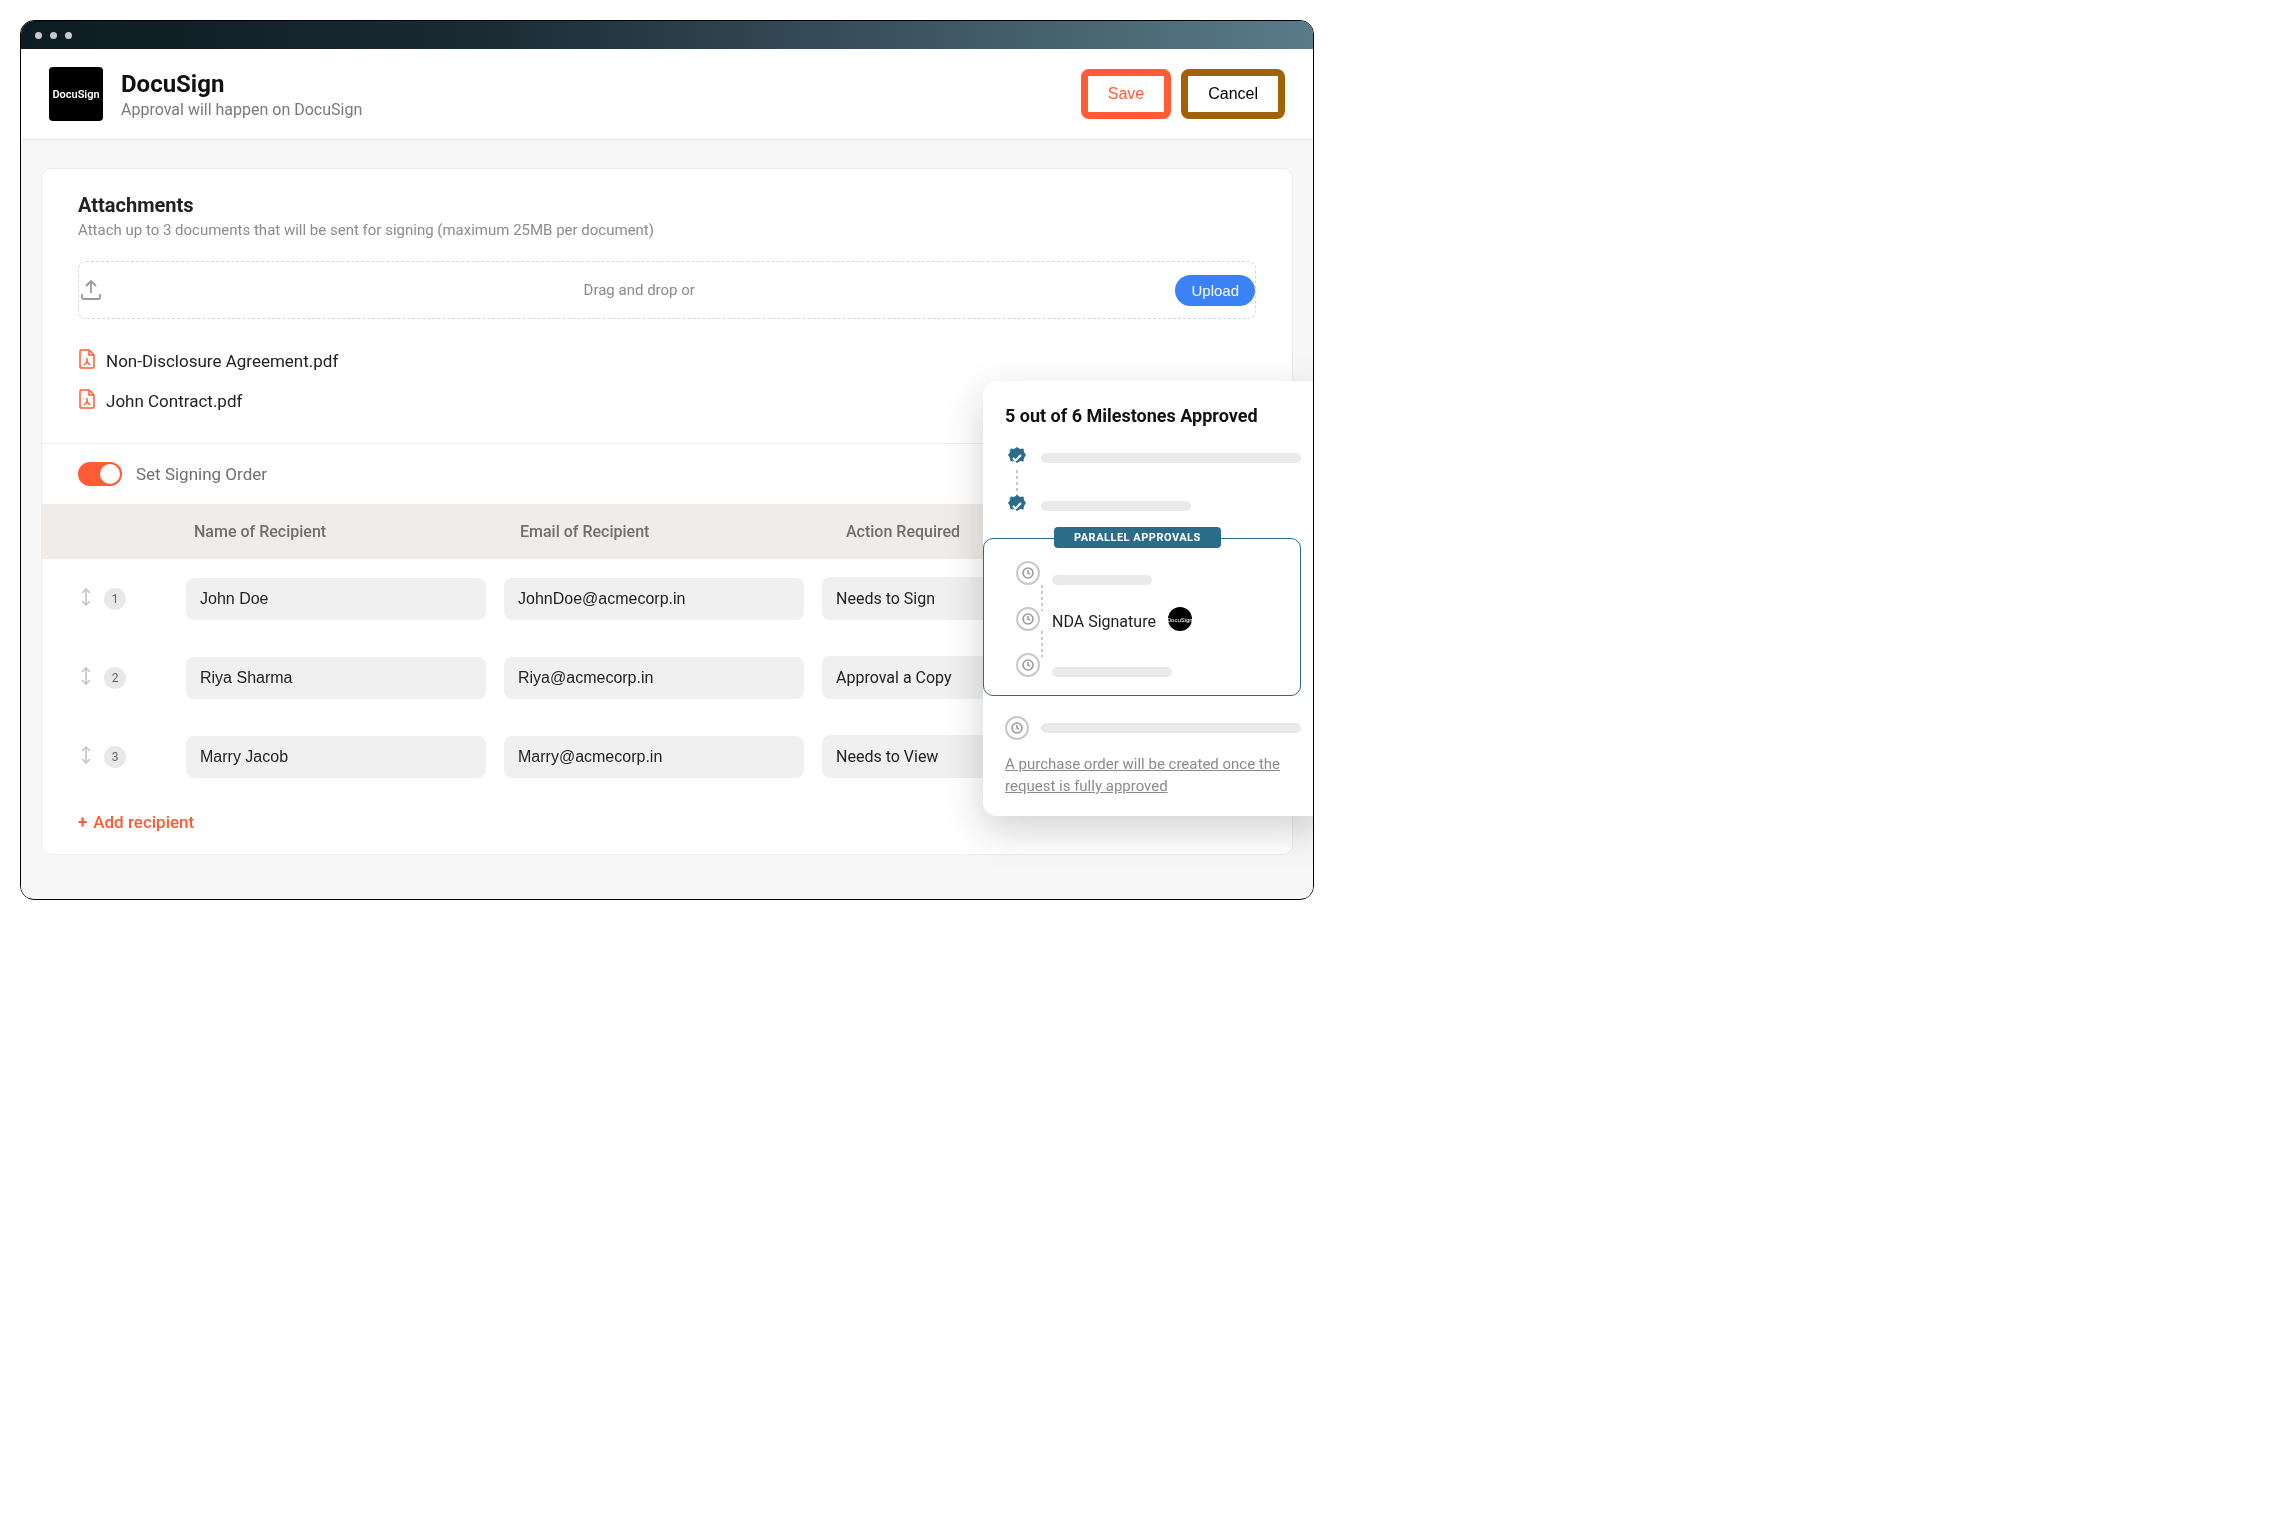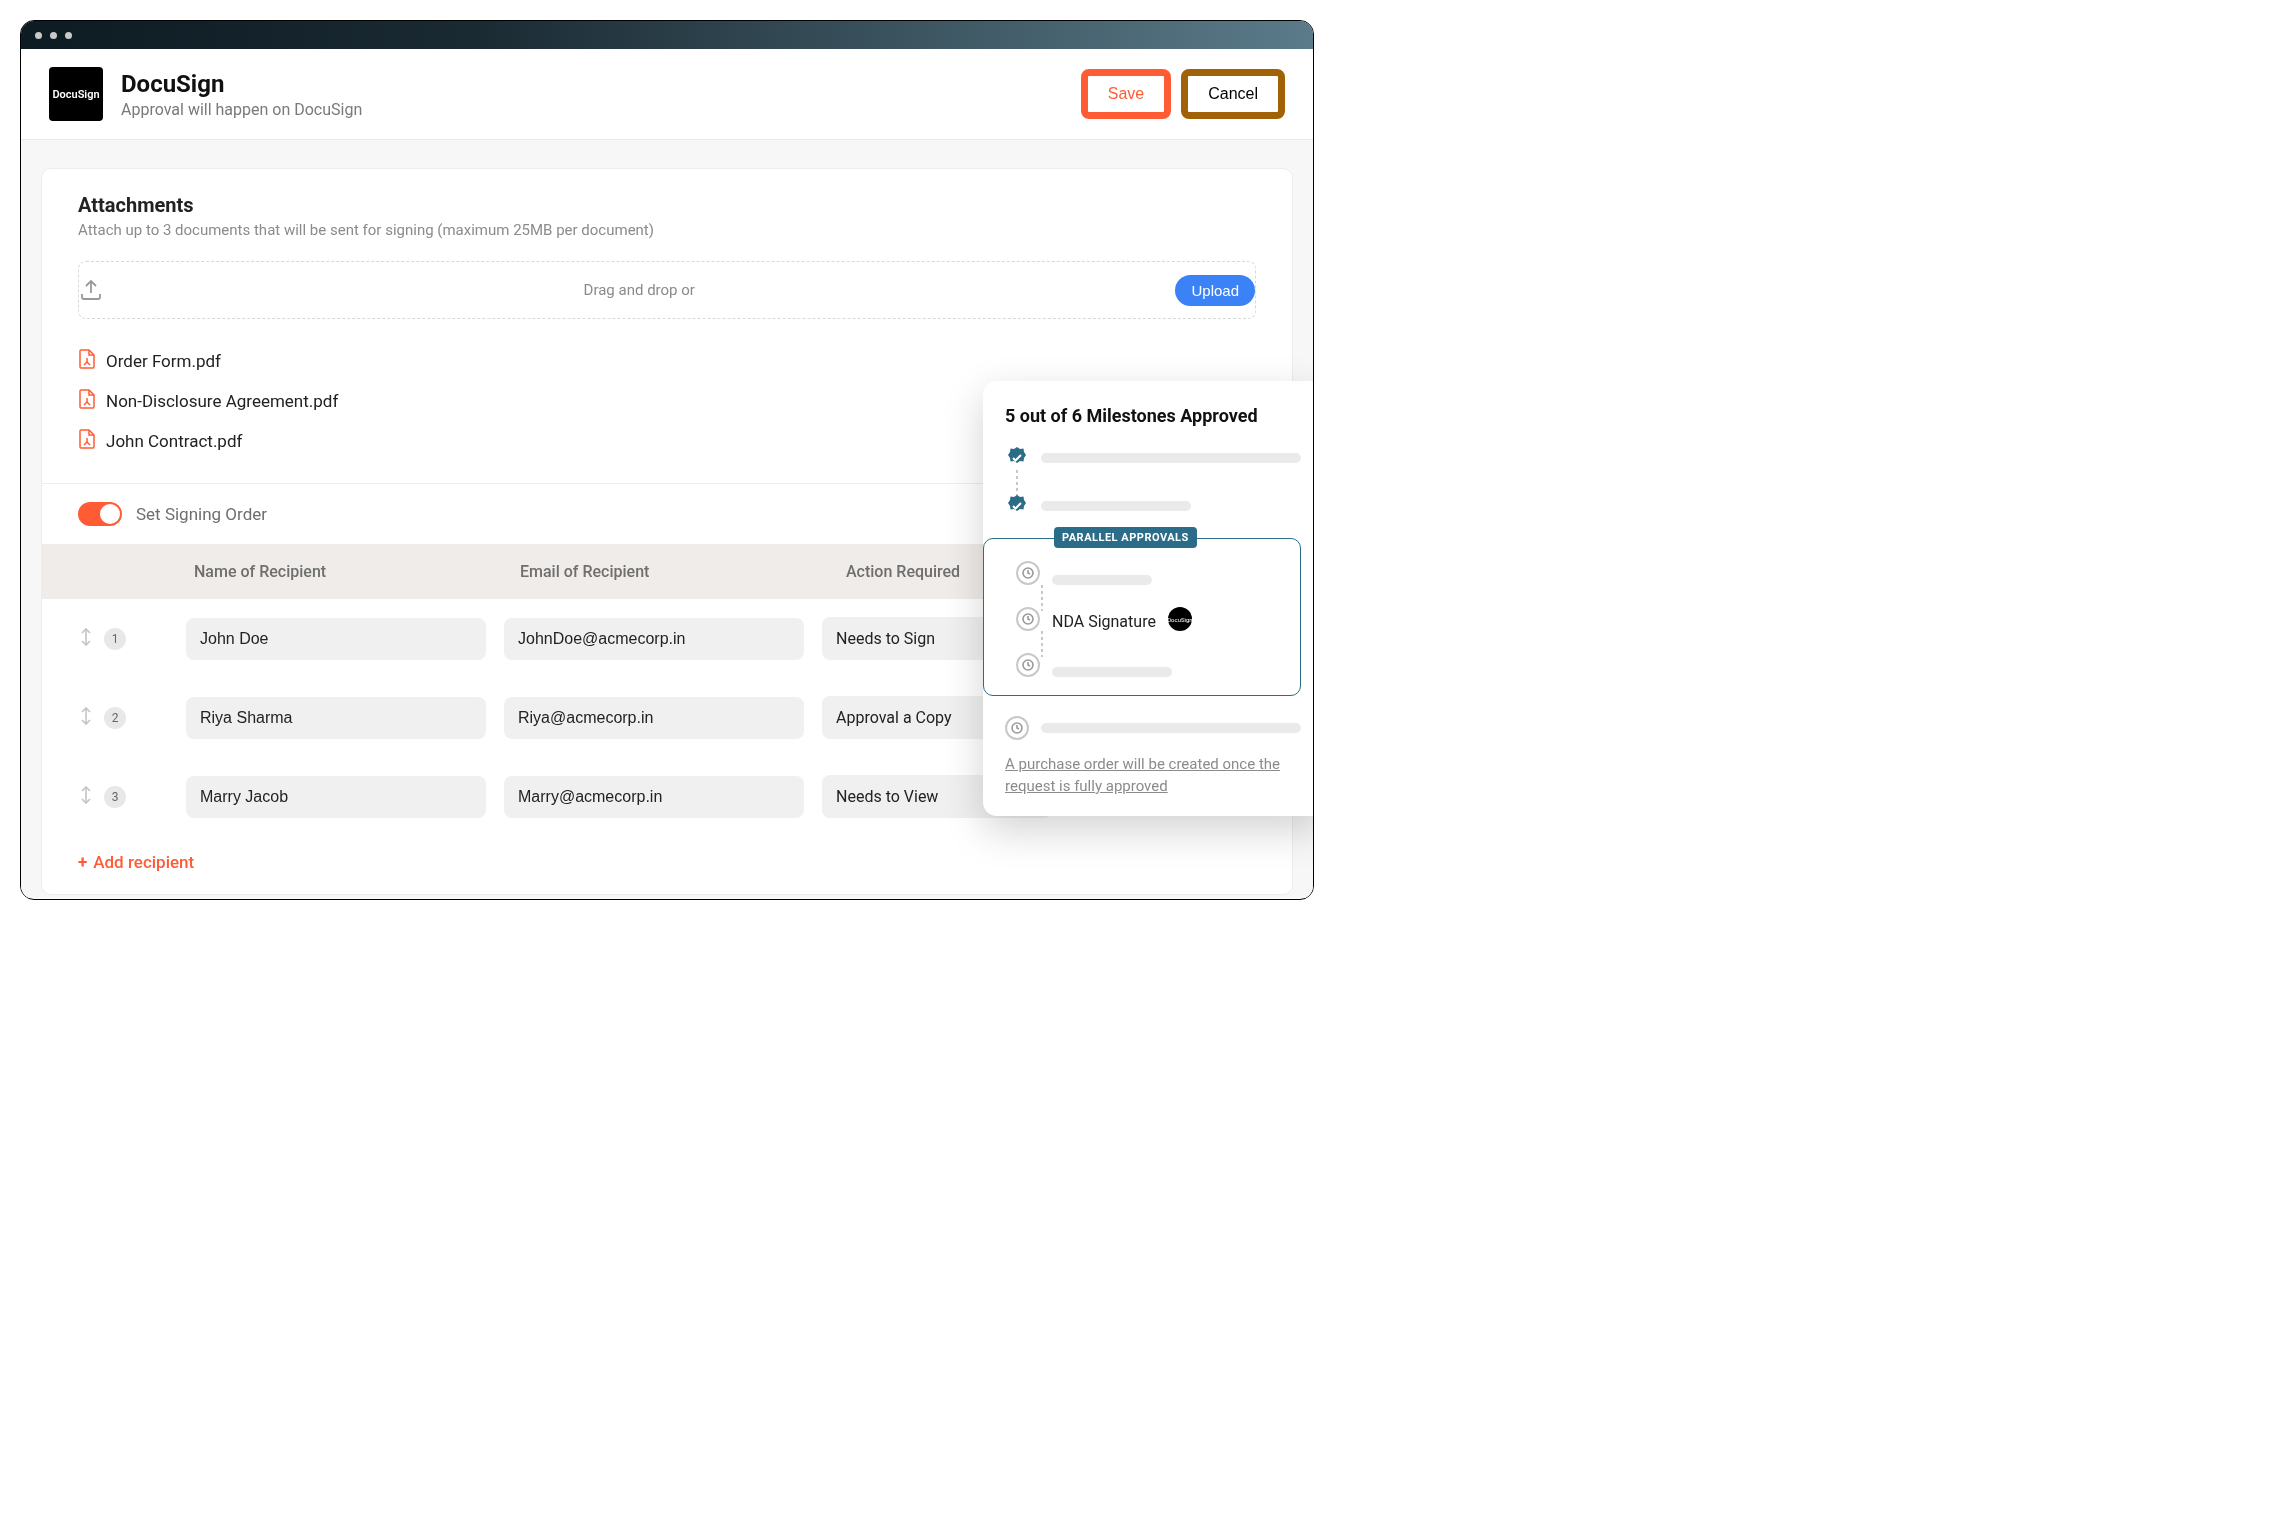--- a/index.html
+++ b/index.html
@@ -190,21 +190,21 @@
     border: 1.5px solid #2b6d89; border-radius: 10px;
     padding: 22px 18px 14px 18px;
     position: relative;
     margin: -4px 0 20px -22px;
     width: calc(100% + 22px);
   }
   .parallel-tag {
     position: absolute; top: -12px; left: 70px;
     background: #2b6d89; color: #fff; font-size: 11px; font-weight: 700;
     letter-spacing: .5px;
-    padding: 4px 8px; border-radius: 4px;
+    padding: 4px 20px; border-radius: 4px;
   }
   .parallel-box .ms-item { margin-bottom: 22px; align-items: flex-end; }
   .ms-label { font-size: 16px; color: #222; }
   .docu-mini {
     width: 24px; height: 24px; border-radius: 50%; background: #000;
     color: #fff; font-size: 6px; display: flex; align-items: center; justify-content: center;
   }
   .ms-foot {
     color: #8b8b8b; font-size: 15px; line-height: 1.45; margin-top: 14px; text-decoration: underline;
   }
@@ -255,31 +255,20 @@
       <div class="files">
         <div class="file-row">
           <span class="pdf-ic">
             <svg width="18" height="20" viewBox="0 0 18 20" fill="none" stroke="#ff5c35" stroke-width="1.5">
               <path d="M11 1H3a1 1 0 0 0-1 1v16a1 1 0 0 0 1 1h12a1 1 0 0 0 1-1V6z"></path>
                 <path d="M11 1v5h5"></path>
               <path d="M12 16l-3-3-3 3"></path>
                 <path d="M9 13V9"></path>
             </svg>
           </span>
-          <span>Order Form.pdf</span>
-        </div>
-        <div class="file-row">
-          <span class="pdf-ic">
-            <svg width="18" height="20" viewBox="0 0 18 20" fill="none" stroke="#ff5c35" stroke-width="1.5">
-              <path d="M11 1H3a1 1 0 0 0-1 1v16a1 1 0 0 0 1 1h12a1 1 0 0 0 1-1V6z"></path>
-                <path d="M11 1v5h5"></path>
-              <path d="M12 16l-3-3-3 3"></path>
-                <path d="M9 13V9"></path>
-            </svg>
-          </span>
           <span>Non-Disclosure Agreement.pdf</span>
         </div>
         <div class="file-row">
           <span class="pdf-ic">
             <svg width="18" height="20" viewBox="0 0 18 20" fill="none" stroke="#ff5c35" stroke-width="1.5">
               <path d="M11 1H3a1 1 0 0 0-1 1v16a1 1 0 0 0 1 1h12a1 1 0 0 0 1-1V6z"></path>
                 <path d="M11 1v5h5"></path>
               <path d="M12 16l-3-3-3 3"></path>
                 <path d="M9 13V9"></path>
             </svg>

